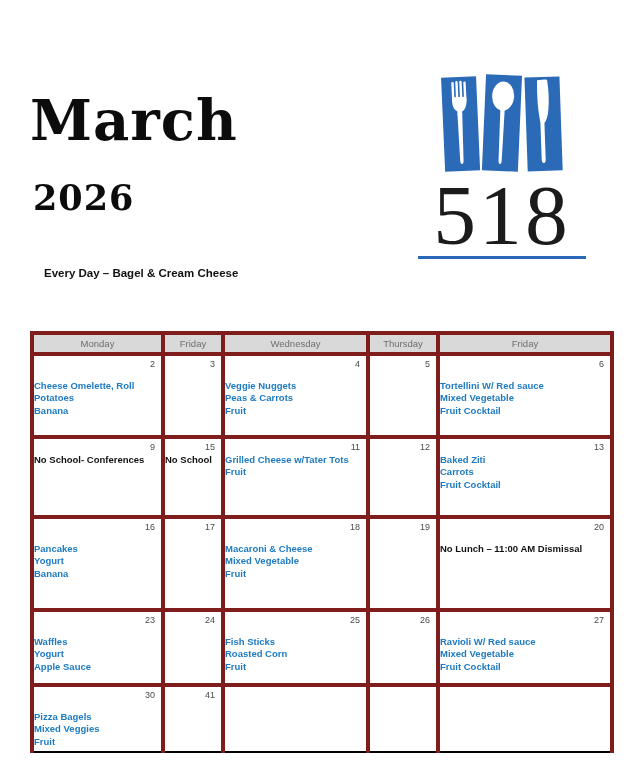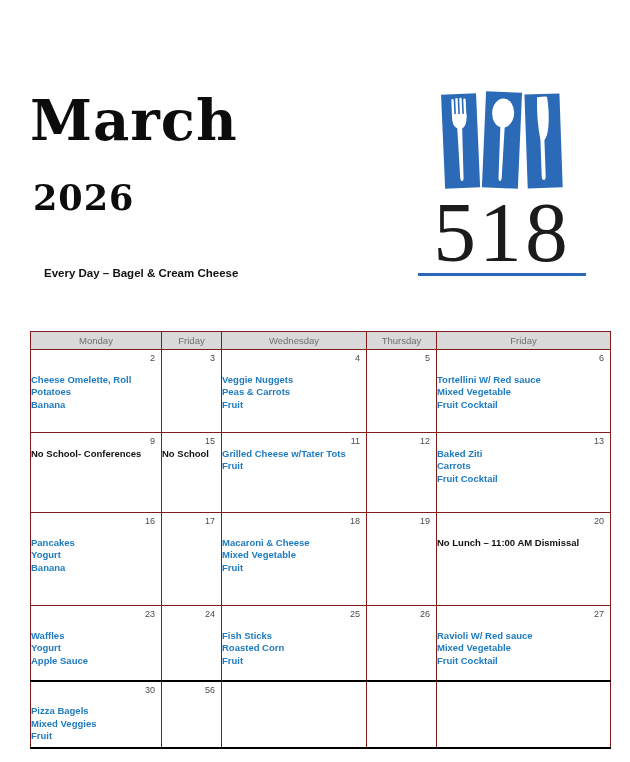--- a/index.html
+++ b/index.html
@@ -7,32 +7,32 @@
        font-family:"Liberation Sans",sans-serif;-webkit-font-smoothing:antialiased;}
 
   
   .title-month{position:absolute;left:30px;top:92px;font-family:"DejaVu Serif",serif;
     font-weight:bold;font-size:56px;line-height:1;color:#0c0c0c;letter-spacing:1px;text-align:right;}
   .title-year{position:absolute;left:33px;top:168px;font-family:"DejaVu Serif",serif;
     font-weight:bold;font-size:35px;line-height:1;color:#0c0c0c;letter-spacing:1px;margin-top:12px;}
   .subtitle{position:absolute;left:44px;top:267px;font-size:11.5px;font-weight:bold;color:#111;}
 
   
-  .logo{position:absolute;left:414px;top:87px;width:176px;text-align:center;}
+  .logo{position:absolute;left:414px;top:70px;width:176px;text-align:center;}
   .logo-panels{display:block;margin:0 auto;}
   .logo-number{font-family:"Liberation Serif",serif;font-weight:normal;font-size:84px;
     line-height:0.82;color:#1b1b1b;letter-spacing:3px;transform:scaleX(1.02);display:block;margin-top:6px;}
   .logo-name{font-family:"Liberation Sans",sans-serif;font-size:27px;color:#1b1b1b;
     letter-spacing:4px;display:block;margin-top:3px;transform:scaleX(1.0);font-weight:normal;}
   .logo-rule{display:block;width:168px;height:3px;background:#2B67B8;margin:5px auto 0 auto;}
 
   
   .cal-wrap{position:absolute;left:30px;top:331px;}
   table.cal{border-collapse:collapse;table-layout:fixed;width:580px;}
-  table.cal th,table.cal td{border:1px solid #7f1d1d;vertical-align:top;padding:0;}
+  table.cal th,table.cal td{border:4px solid #7f1d1d;vertical-align:top;padding:0;}
   table.cal thead th{background:#D9D9D9;color:#6E6E6E;font-weight:normal;font-size:9.5px;
     height:17px;text-align:center;vertical-align:middle;}
   table.cal tbody tr:nth-child(1){height:83px;}
   table.cal tbody tr:nth-child(2){height:80px;}
   table.cal tbody tr:nth-child(3){height:93px;}
   table.cal tbody tr:nth-child(4){height:75px;}
   table.cal tbody tr:nth-child(5){height:67px;margin-top:15px;}
   table.cal tr.week-last td{border-top:2.5px solid #000;border-bottom:2.5px solid #000;}
   .date-label{font-size:9px;color:#4a4a4a;text-align:right;padding:3px 6px 0 0;line-height:1.2;}
   .menu-block{margin-top:10px;}
@@ -226,21 +226,21 @@
         <tr class="week week-last">
           <td>
             <div class="date-label">30</div>
             <div class="menu-block blue">
               <div class="menu-line">Pizza Bagels</div>
               <div class="menu-line">Mixed Veggies</div>
               <div class="menu-line">Fruit</div>
             </div>
           </td>
           <td>
-            <div class="date-label">56</div>
+            <div class="date-label">41</div>
           </td>
           <td>
             <div class="date-label"></div>
           </td>
           <td>
             <div class="date-label"></div>
           </td>
           <td>
             <div class="date-label"></div>
           </td>

